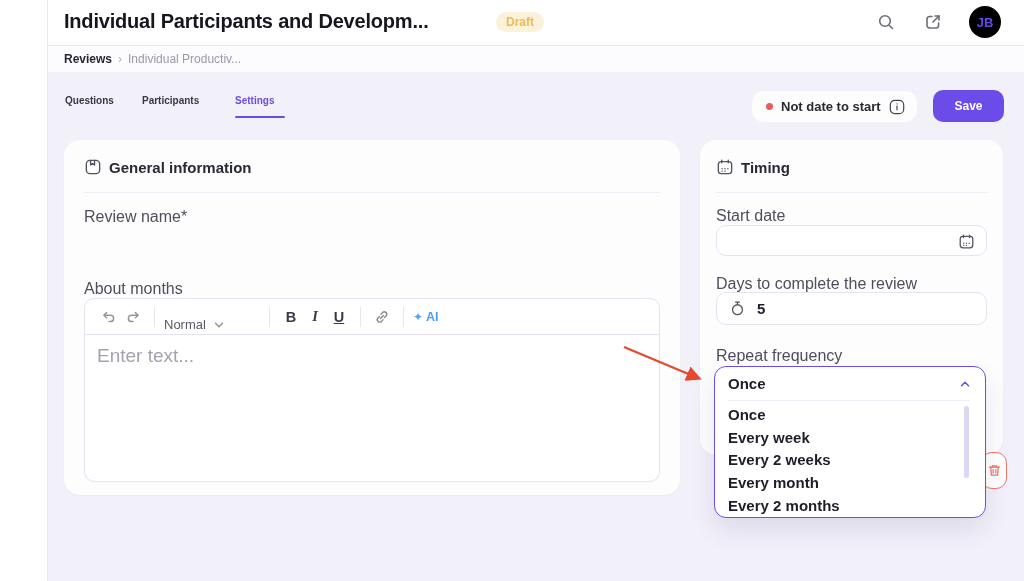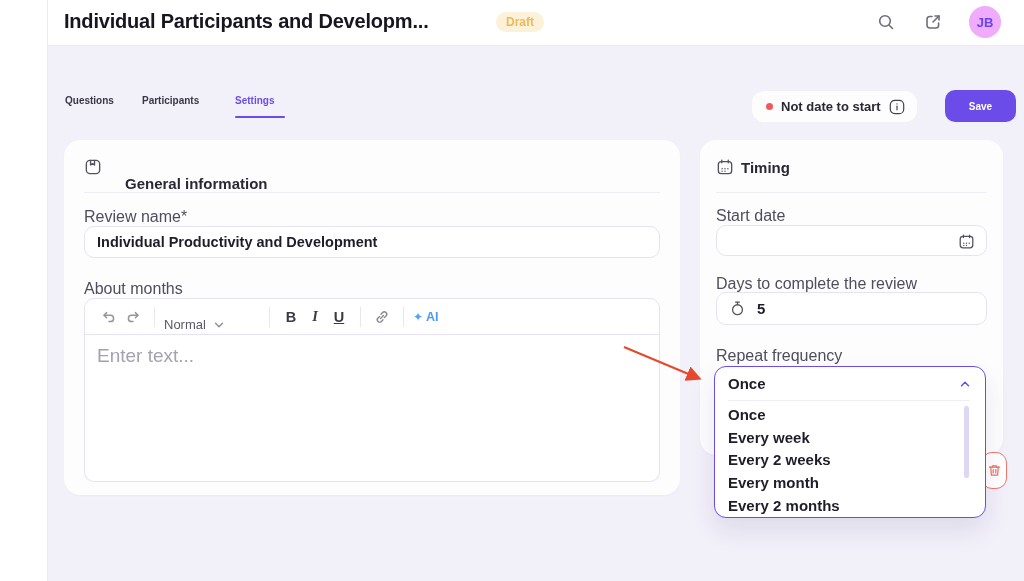--- a/index.html
+++ b/index.html
@@ -8,21 +8,21 @@
   .abs{position:absolute;}
 
   
   #topbar{left:48px;top:0;width:976px;height:45px;background:#ffffff;}
   #hline1{left:0;top:45px;width:1024px;height:1px;background:#ebe9f2;}
   #page-title{left:64px;top:10px;font-size:20px;font-weight:700;color:#17151f;letter-spacing:-.2px;white-space:nowrap;}
   #draft-badge{left:496px;top:12px;background:#fbf2d9;color:#eeb95d;font-size:12px;font-weight:700;
                padding:3px 10px;border-radius:10px;}
   .icon-btn{width:24px;height:24px;display:flex;align-items:center;justify-content:center;cursor:pointer;}
   #search-btn{left:874px;top:10px;} #share-btn{left:921px;top:10px;}
-  #top-avatar{left:969px;top:6px;width:32px;height:32px;border-radius:50%;background:#f0abfc;color:#6846e8;
+  #top-avatar{left:969px;top:6px;width:32px;height:32px;border-radius:50%;background:#000000;color:#6846e8;
               font-size:13px;font-weight:700;display:flex;align-items:center;justify-content:center;}
 
   
   #breadcrumb{left:48px;top:46px;width:976px;height:27px;background:#fcfcfe;border-bottom:1px solid #f0eef7;
               display:flex;align-items:center;padding-left:16px;box-sizing:border-box;font-size:12px;}
   .bc-root{font-weight:700;color:#2a2733;cursor:pointer;}
   .bc-sep{color:#b3b0bf;margin:0 6px;}
   .bc-cur{color:#9c99a8;}
 
   
@@ -39,21 +39,21 @@
 
   
   .tab{top:95px;font-size:10px;font-weight:600;color:#3a3744;cursor:pointer;}
   #tab-questions{left:65px;} #tab-participants{left:142px;} #tab-settings{left:235px;color:#6c4ce8;}
   #tab-underline{left:235px;top:116px;width:50px;height:2px;background:#6c4ce8;border-radius:2px;}
   #status-pill{left:752px;top:91px;width:165px;height:31px;background:#fdfdfe;border-radius:12px;
                display:flex;align-items:center;box-sizing:border-box;padding:0 12px 0 14px;}
   #status-dot{width:7px;height:7px;border-radius:50%;background:#ee5a5a;margin-right:8px;flex:none;}
   #status-text{font-size:13px;font-weight:600;color:#2a2733;flex:1;white-space:nowrap;}
   #save-btn{left:933px;top:90px;width:71px;height:32px;background:#6c4ce8;color:#ffffff;border:none;
-            border-radius:10px;font-size:10px;font-weight:700;cursor:pointer;font-family:inherit;margin-left:12px;}
+            border-radius:10px;font-size:12px;font-weight:700;cursor:pointer;font-family:inherit;}
 
   
   .card{background:#fdfdfe;border-radius:16px;box-shadow:0 1px 2px rgba(30,15,80,.03);}
   #gen-card{left:64px;top:140px;width:616px;height:355px;}
   #tim-card{left:700px;top:140px;width:303px;height:315px;}
   .card-title{font-size:15px;font-weight:600;color:#2a2834;}
   .card-div{position:absolute;height:1px;background:#efedf6;}
   .lbl{position:absolute;font-size:16px;font-weight:400;color:#504d5c;}
 
   
@@ -136,20 +136,25 @@
       <svg width="20" height="20" viewBox="0 0 20 20" fill="none" stroke="#6f6c7a" stroke-width="1.6" stroke-linecap="round" stroke-linejoin="round">
         <path d="M9 4.5H6.8A2.8 2.8 0 0 0 4 7.3v6A2.8 2.8 0 0 0 6.8 16h6a2.8 2.8 0 0 0 2.8-2.8V11"></path>
         <path d="M12 4h4v4"></path>
           <path d="M16 4l-6 6"></path>
         </svg>
     </span>
   </div>
   <div class="abs" id="top-avatar">JB</div>
   <div class="abs" id="hline1"></div>
 
+  <nav class="abs" id="breadcrumb">
+    <span class="bc-root">Reviews</span>
+    <span class="bc-sep">›</span>
+    <span class="bc-cur">Individual Productiv...</span>
+  </nav>
 
   <aside class="abs" id="sidebar"></aside>
   <div class="abs" id="logo">
     <svg width="28" height="28" viewBox="0 0 28 28">
       <circle cx="14" cy="14" r="12.5" fill="#6a50ee"></circle>
       <text x="14" y="19" text-anchor="middle" font-size="15" font-weight="700" fill="#ffffff" font-family="Liberation Sans, sans-serif">S</text>
     </svg>
   </div>
   <div class="abs snav" id="nav-library">
     <span>
@@ -225,25 +230,24 @@
   </div>
   <button class="abs" id="save-btn">Save</button>
 
   <section class="abs card" id="gen-card">
     <span class="abs" id="gen-icon">
       <svg width="18" height="18" viewBox="0 0 20 20" fill="none" stroke="#55525f" stroke-width="1.5" stroke-linecap="round" stroke-linejoin="round">
         <rect x="2.6" y="2.6" width="14.8" height="14.8" rx="4"></rect>
         <path d="M7.3 2.8v5l2.2-1.6 2.2 1.6v-5"></path>
         </svg>
     </span>
-    <h2 class="card-title" id="gen-title" style="margin:16px;">General information</h2>
+    <h2 class="card-title" id="gen-title" style="margin:0;">General information</h2>
     <div class="card-div" id="gen-div"></div>
 
     <label class="lbl" id="lbl-review-name">Review name*</label>
-    <input id="review-name-input" value="Individual Productivity and Development" style="">
 
     <label class="lbl" id="lbl-about">About months</label>
 
     <div id="editor-toolbar">
       <span class="tb-btn">
         <span>
           <svg width="16" height="16" viewBox="0 0 16 16" fill="none" stroke="#97949f" stroke-width="1.5" stroke-linecap="round" stroke-linejoin="round">
             <path d="M5.6 3.6L3 6.2l2.6 2.6"></path>
               <path d="M3.2 6.2h6.2a3.2 3.2 0 0 1 0 6.4H8"></path>
             </svg>

